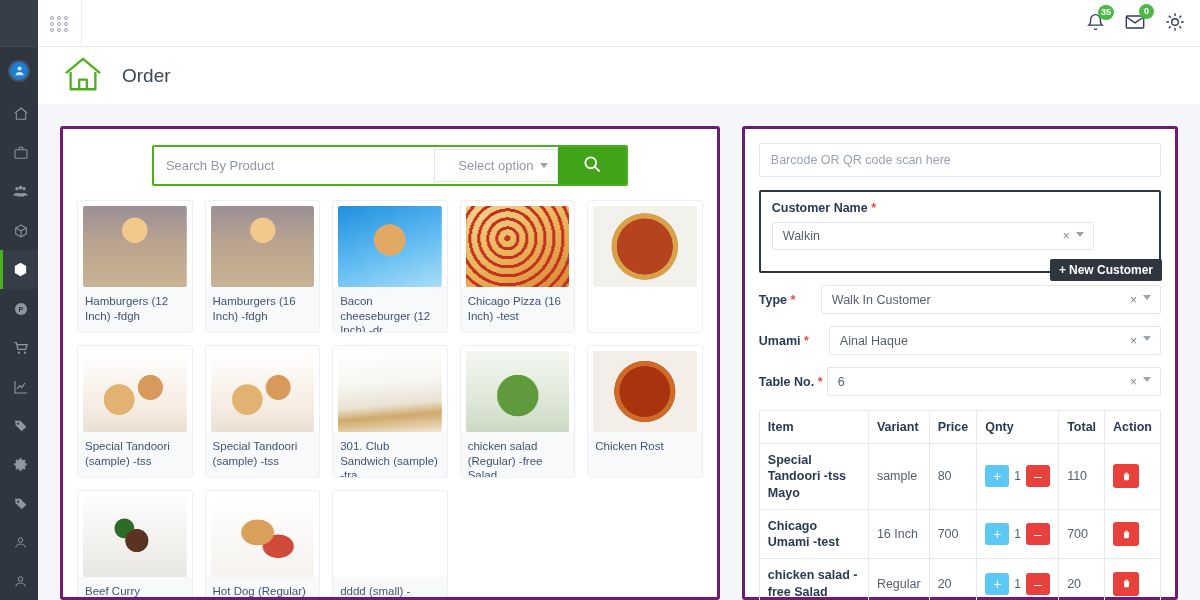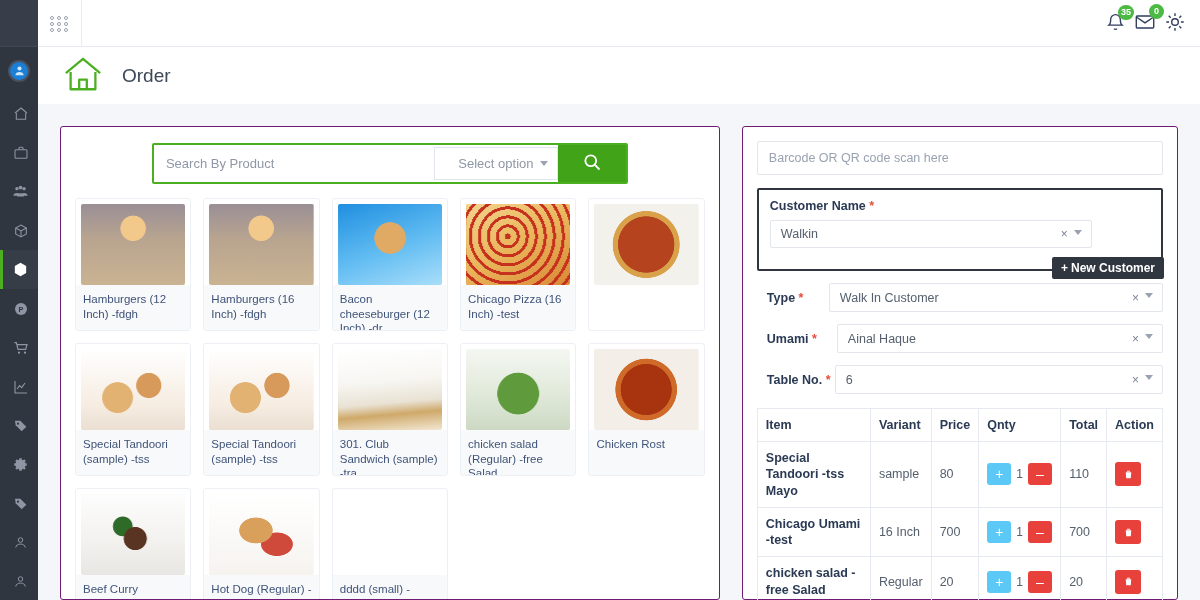--- a/index.html
+++ b/index.html
@@ -50,21 +50,21 @@
     display: flex; align-items: center; justify-content: center;
     cursor: pointer;
   }
   .dots { display: grid; grid-template-columns: repeat(3, 5px); gap: 2px; }
   .dots i {
     width: 4px; height: 4px; border-radius: 50%;
     border: 1px solid #9aa2b1; display: block;
   }
   .top-icons {
     position: absolute; right: 14px; top: 0; height: 47px;
-    display: flex; align-items: center; gap: 8px;
+    display: flex; align-items: center; gap: 18px;
   }
   .ticon { position: relative; cursor: pointer; color: #2f3d5c; }
   .badge {
     position: absolute; top: -7px; right: -8px;
     min-width: 15px; height: 15px; padding: 0 3px;
     background: #4cb944; color: #fff; font-size: 9px; font-weight: bold;
     border-radius: 8px; display: flex; align-items: center; justify-content: center;
     line-height: 1;
   }
 
@@ -75,21 +75,21 @@
   }
   .home-ico { margin-right: 18px; }
   .page-title { font-size: 19px; color: #3c4858; font-weight: 400; }
 
   
   .content {
     position: absolute; left: 38px; top: 104px; width: 1162px; height: 496px;
     background: #f4f6f9; padding: 22px 22px 0 22px;
     display: flex; gap: 22px;
   }
-  .panel { background: #ffffff; border: 1px solid #701a75; border-radius: 3px; }
+  .panel { background: #ffffff; border: 3px solid #701a75; border-radius: 3px; }
 
   
   .left-panel { width: 672px; padding: 16px 14px 0 14px; overflow: hidden; }
   .searchbar {
     display: flex; width: 476px; margin: 0 auto 14px auto;
     border: 2px solid #4caf20; border-radius: 2px; height: 41px;
     background: #fff; overflow: hidden;
   }
   .search-input {
     flex: 1; border: none; outline: none; padding: 0 12px;
@@ -160,21 +160,20 @@
     position: absolute; right: -3px; bottom: -10px;
     background: #2f3640; color: #fff; font-size: 12px; font-weight: bold;
     padding: 4px 9px; border-radius: 2px; cursor: pointer;
     display: flex; align-items: center; gap: 3px;
   }
 
   .frow { display: flex; align-items: center; margin-top: 12px; }
   .frow .flabel {
     width: 62px; font-size: 12.5px; font-weight: bold; color: #2b3a54;
     flex-shrink: 0;
-    margin-left: 10px;
   }
   .frow .sel-ctl { margin-top: 0; flex: 1; height: 29px; }
   .frow.waiter .flabel { width: 70px; }
   .frow.table .flabel { width: 68px; }
 
   .order-table {
     margin-top: 14px; width: 100%; border-collapse: collapse;
     border: 1px solid #e6e9ef;
   }
   .order-table th {

